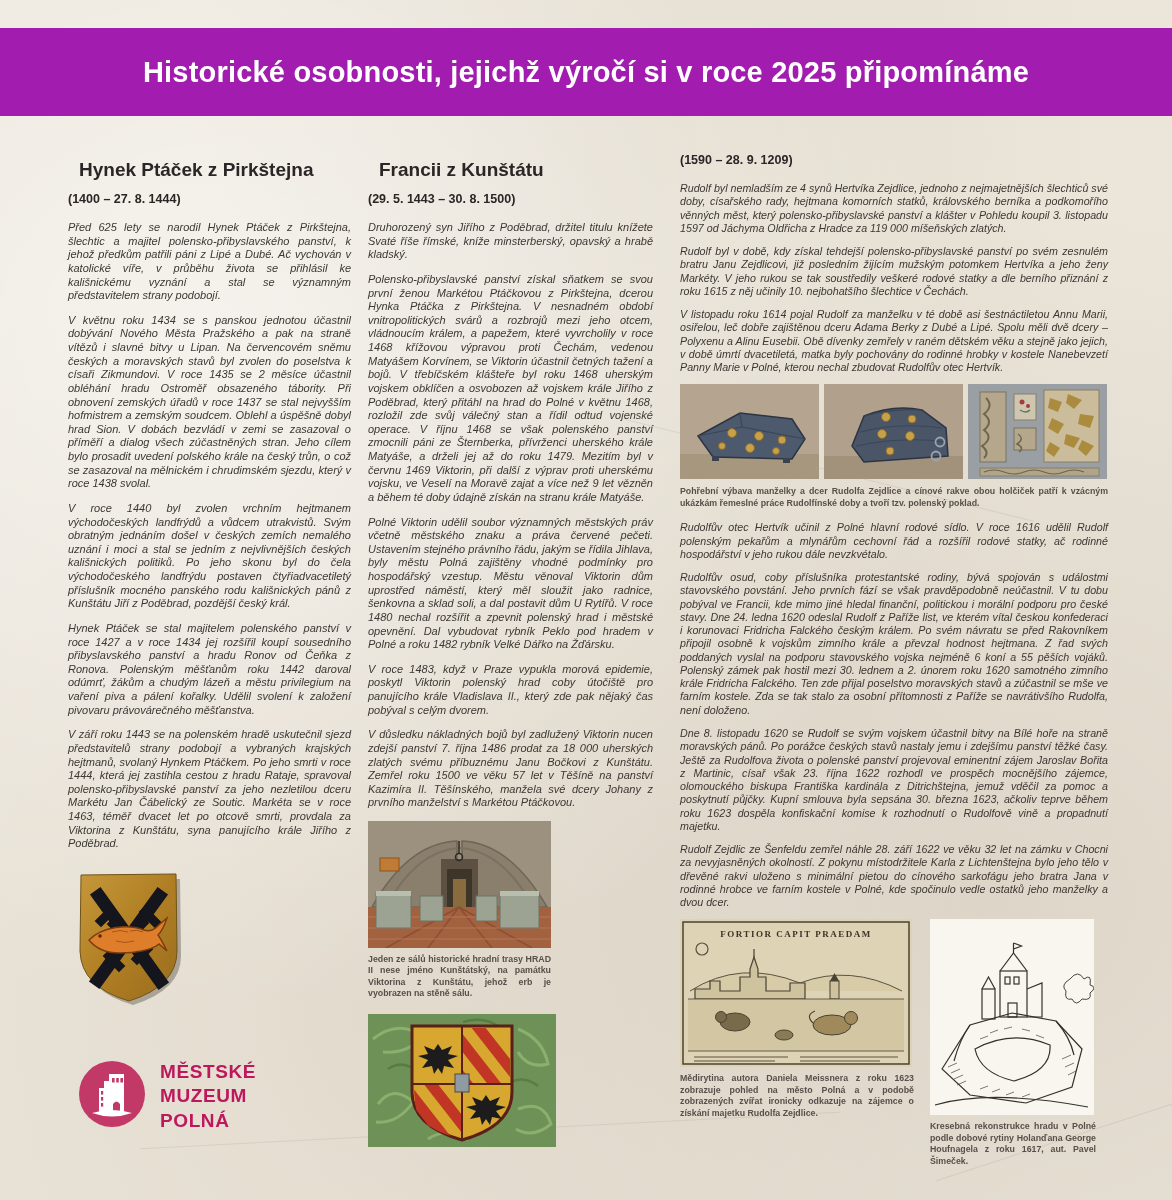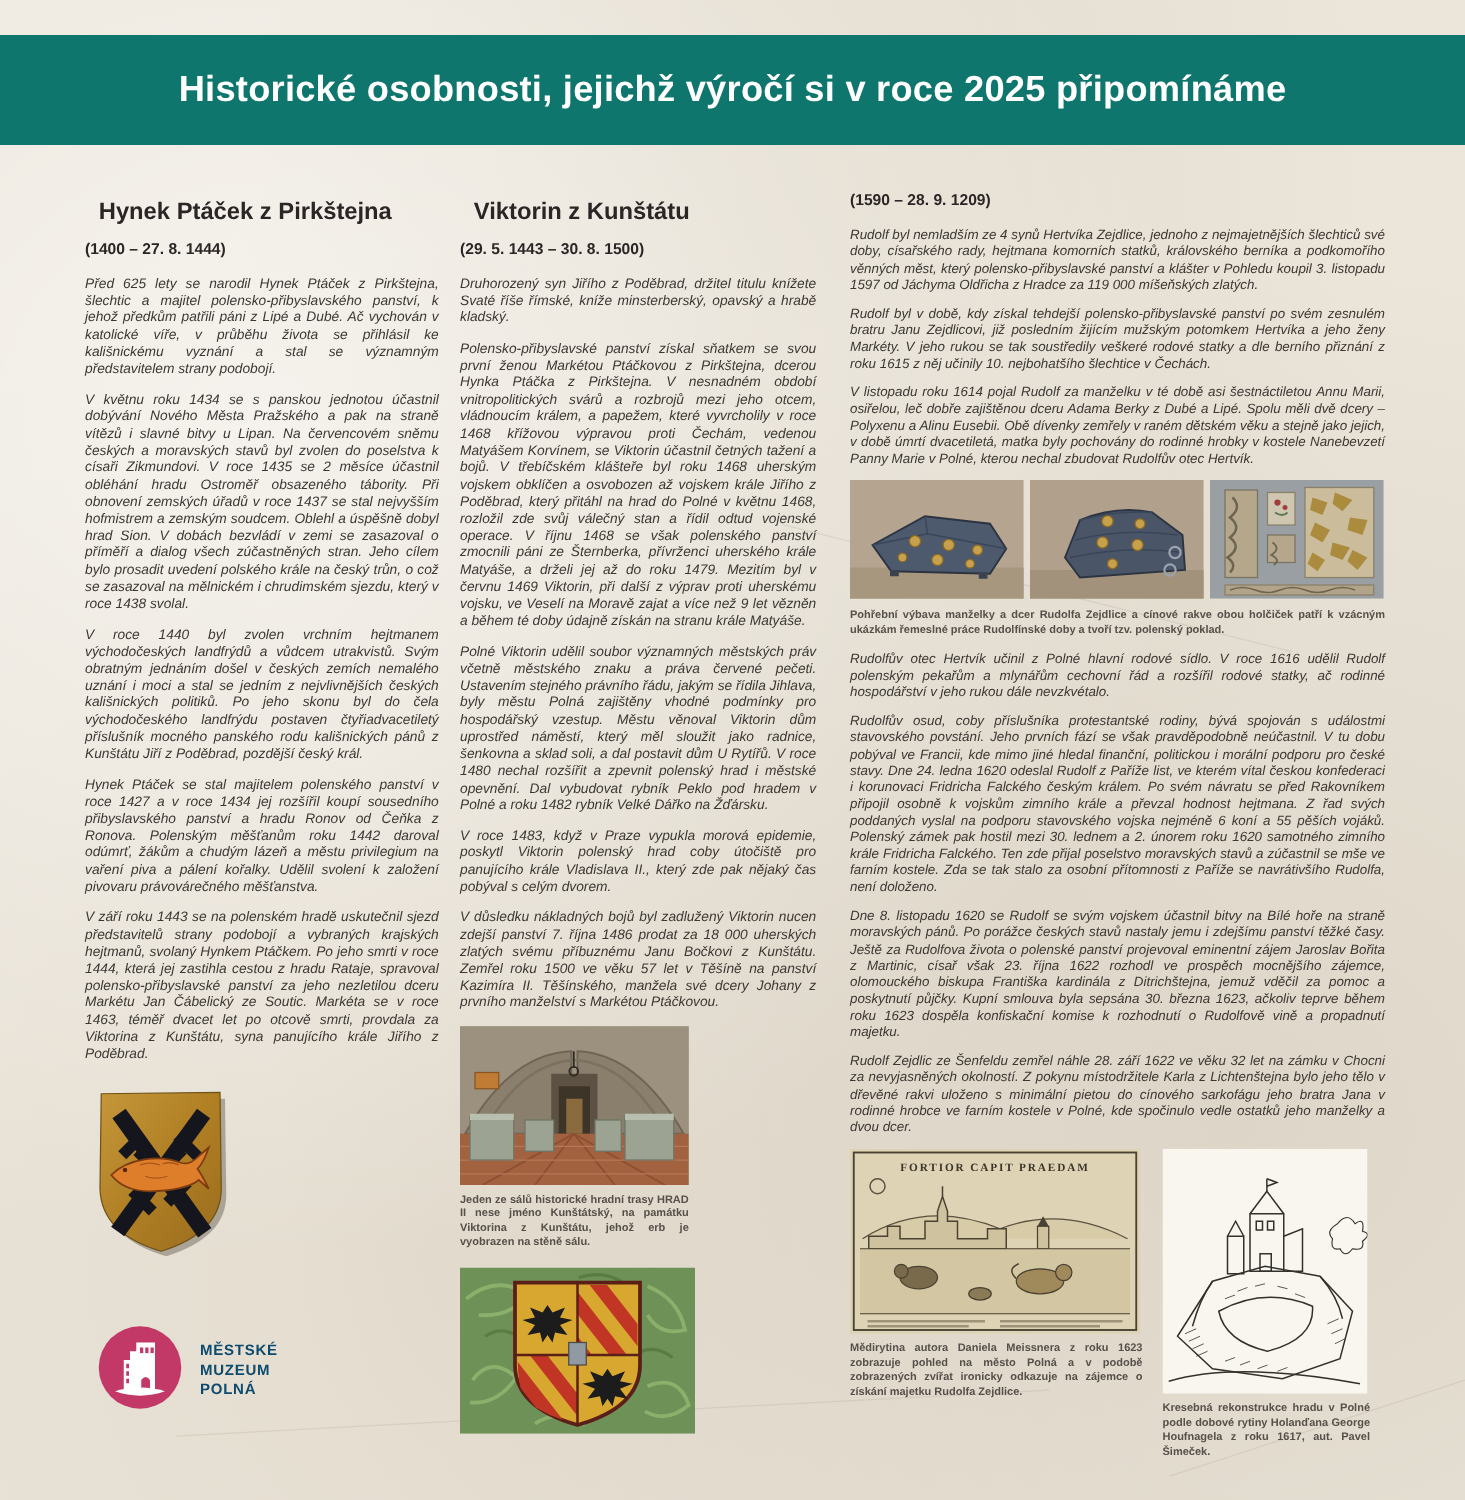--- a/index.html
+++ b/index.html
@@ -9,21 +9,21 @@
     background-color:#ebe5da;
     background-image:
       radial-gradient(ellipse at 18% 28%, rgba(255,255,255,0.55), transparent 55%),
       radial-gradient(ellipse at 85% 75%, rgba(186,175,155,0.28), transparent 55%),
       radial-gradient(ellipse at 55% 12%, rgba(205,195,175,0.25), transparent 50%),
       radial-gradient(ellipse at 30% 85%, rgba(210,200,182,0.30), transparent 60%);
   }
   .crease{position:absolute;background:rgba(120,108,90,0.12);height:1px;pointer-events:none;}
   #header-band{
     position:absolute;left:0;top:28px;width:1172px;height:88px;
-    background:#0f766e;display:flex;align-items:center;justify-content:center;
+    background:#a21caf;display:flex;align-items:center;justify-content:center;
   }
   #header-band h1{
     margin:0;color:#ffffff;font-size:29px;font-weight:700;letter-spacing:0.2px;
   }
   .col{position:absolute;top:148px;color:#3c3733;}
   #col1{left:68px;width:283px;}
   #col2{left:368px;width:285px;}
   #col3{left:680px;width:428px;}
   .person-name{margin:11px;font-size:19px;font-weight:700;color:#2b2526;}
   .person-dates{font-size:12.5px;font-weight:700;color:#2b2526;margin:5px 0 15px;}
@@ -40,21 +40,21 @@
   
   #coffin-row{display:flex;gap:5px;margin:4px 0 7px;}
   #coffins-caption{margin-bottom:12px;}
   #col3-bottom{display:flex;gap:16px;align-items:flex-start;margin-top:4px;}
   #engraving-wrap{width:234px;}
   #engraving-caption{margin-top:6px;}
   #castle-wrap{width:166px;}
   #castle-caption{margin-top:6px;}
   
   #logo{position:absolute;left:78px;top:1060px;display:flex;align-items:center;gap:14px;}
-  #logo-text{color:#0c4a6e;font-weight:700;font-size:12px;line-height:1.28;letter-spacing:0.6px;}
+  #logo-text{color:#be185d;font-weight:700;font-size:19px;line-height:1.28;letter-spacing:0.6px;}
   #logo-text span{display:block;}
 </style>
 </head>
 <body>
 
 <div class="crease" style="left:620px;top:470px;width:420px;transform:rotate(14deg);"></div>
 <div class="crease" style="left:140px;top:1130px;width:700px;transform:rotate(-3deg);"></div>
 <div class="crease" style="left:930px;top:1140px;width:260px;transform:rotate(-18deg);"></div>
 
 <div id="header-band">
@@ -94,21 +94,21 @@
           <path d="M33,87 L43,97"></path>
       </g>
       <path d="M13,71 C27,57 52,55 68,61 C74,63 78,61 84,55 L91,49 C88,58 85,63 82,66 C85,70 88,76 91,82 L83,75 C76,81 60,84 44,84 C30,84 20,80 13,71 Z" fill="#de7e2a" stroke="#7c3c10" stroke-width="1.4"></path>
       <circle cx="24" cy="67" r="1.8" fill="#57280a"></circle>
       <path d="M36,63 q8,-3 16,0 M40,72 q9,3 18,0 M54,62 q7,-2 13,1" fill="none" stroke="#a8551a" stroke-width="1"></path>
     </svg>
   </div>
 </div>
 
 <div class="col" id="col2">
-  <h2 class="person-name">Viktorin z Kunštátu</h2>
+  <h2 class="person-name">Francii z Kunštátu</h2>
   <div class="person-dates">(29. 5. 1443 – 30. 8. 1500)</div>
   <p class="body">Druhorozený syn Jiřího z Poděbrad, držitel titulu knížete Svaté říše římské, kníže minsterberský, opavský a hrabě kladský.</p>
   <p class="body">Polensko-přibyslavské panství získal sňatkem se svou první ženou Markétou Ptáčkovou z Pirkštejna, dcerou Hynka Ptáčka z Pirkštejna. V nesnadném období vnitropolitických svárů a rozbrojů mezi jeho otcem, vládnoucím králem, a papežem, které vyvrcholily v roce 1468 křížovou výpravou proti Čechám, vedenou Matyášem Korvínem, se Viktorin účastnil četných tažení a bojů. V třebíčském klášteře byl roku 1468 uherským vojskem obklíčen a osvobozen až vojskem krále Jiřího z Poděbrad, který přitáhl na hrad do Polné v květnu 1468, rozložil zde svůj válečný stan a řídil odtud vojenské operace. V říjnu 1468 se však polenského panství zmocnili páni ze Šternberka, přívrženci uherského krále Matyáše, a drželi jej až do roku 1479. Mezitím byl v červnu 1469 Viktorin, při další z výprav proti uherskému vojsku, ve Veselí na Moravě zajat a více než 9 let vězněn a během té doby údajně získán na stranu krále Matyáše.</p>
   <p class="body">Polné Viktorin udělil soubor významných městských práv včetně městského znaku a práva červené pečeti. Ustavením stejného právního řádu, jakým se řídila Jihlava, byly městu Polná zajištěny vhodné podmínky pro hospodářský vzestup. Městu věnoval Viktorin dům uprostřed náměstí, který měl sloužit jako radnice, šenkovna a sklad soli, a dal postavit dům U Rytířů. V roce 1480 nechal rozšířit a zpevnit polenský hrad i městské opevnění. Dal vybudovat rybník Peklo pod hradem v Polné a roku 1482 rybník Velké Dářko na Žďársku.</p>
   <p class="body">V roce 1483, když v Praze vypukla morová epidemie, poskytl Viktorin polenský hrad coby útočiště pro panujícího krále Vladislava II., který zde pak nějaký čas pobýval s celým dvorem.</p>
   <p class="body">V důsledku nákladných bojů byl zadlužený Viktorin nucen zdejší panství 7. října 1486 prodat za 18 000 uherských zlatých svému příbuznému Janu Bočkovi z Kunštátu. Zemřel roku 1500 ve věku 57 let v Těšíně na panství Kazimíra II. Těšínského, manžela své dcery Johany z prvního manželství s Markétou Ptáčkovou.</p>
 
   <div class="img-block" id="hall-photo">
     <svg width="183" height="127" viewBox="0 0 183 127">
       <rect width="183" height="127" fill="#8f8574"></rect>

